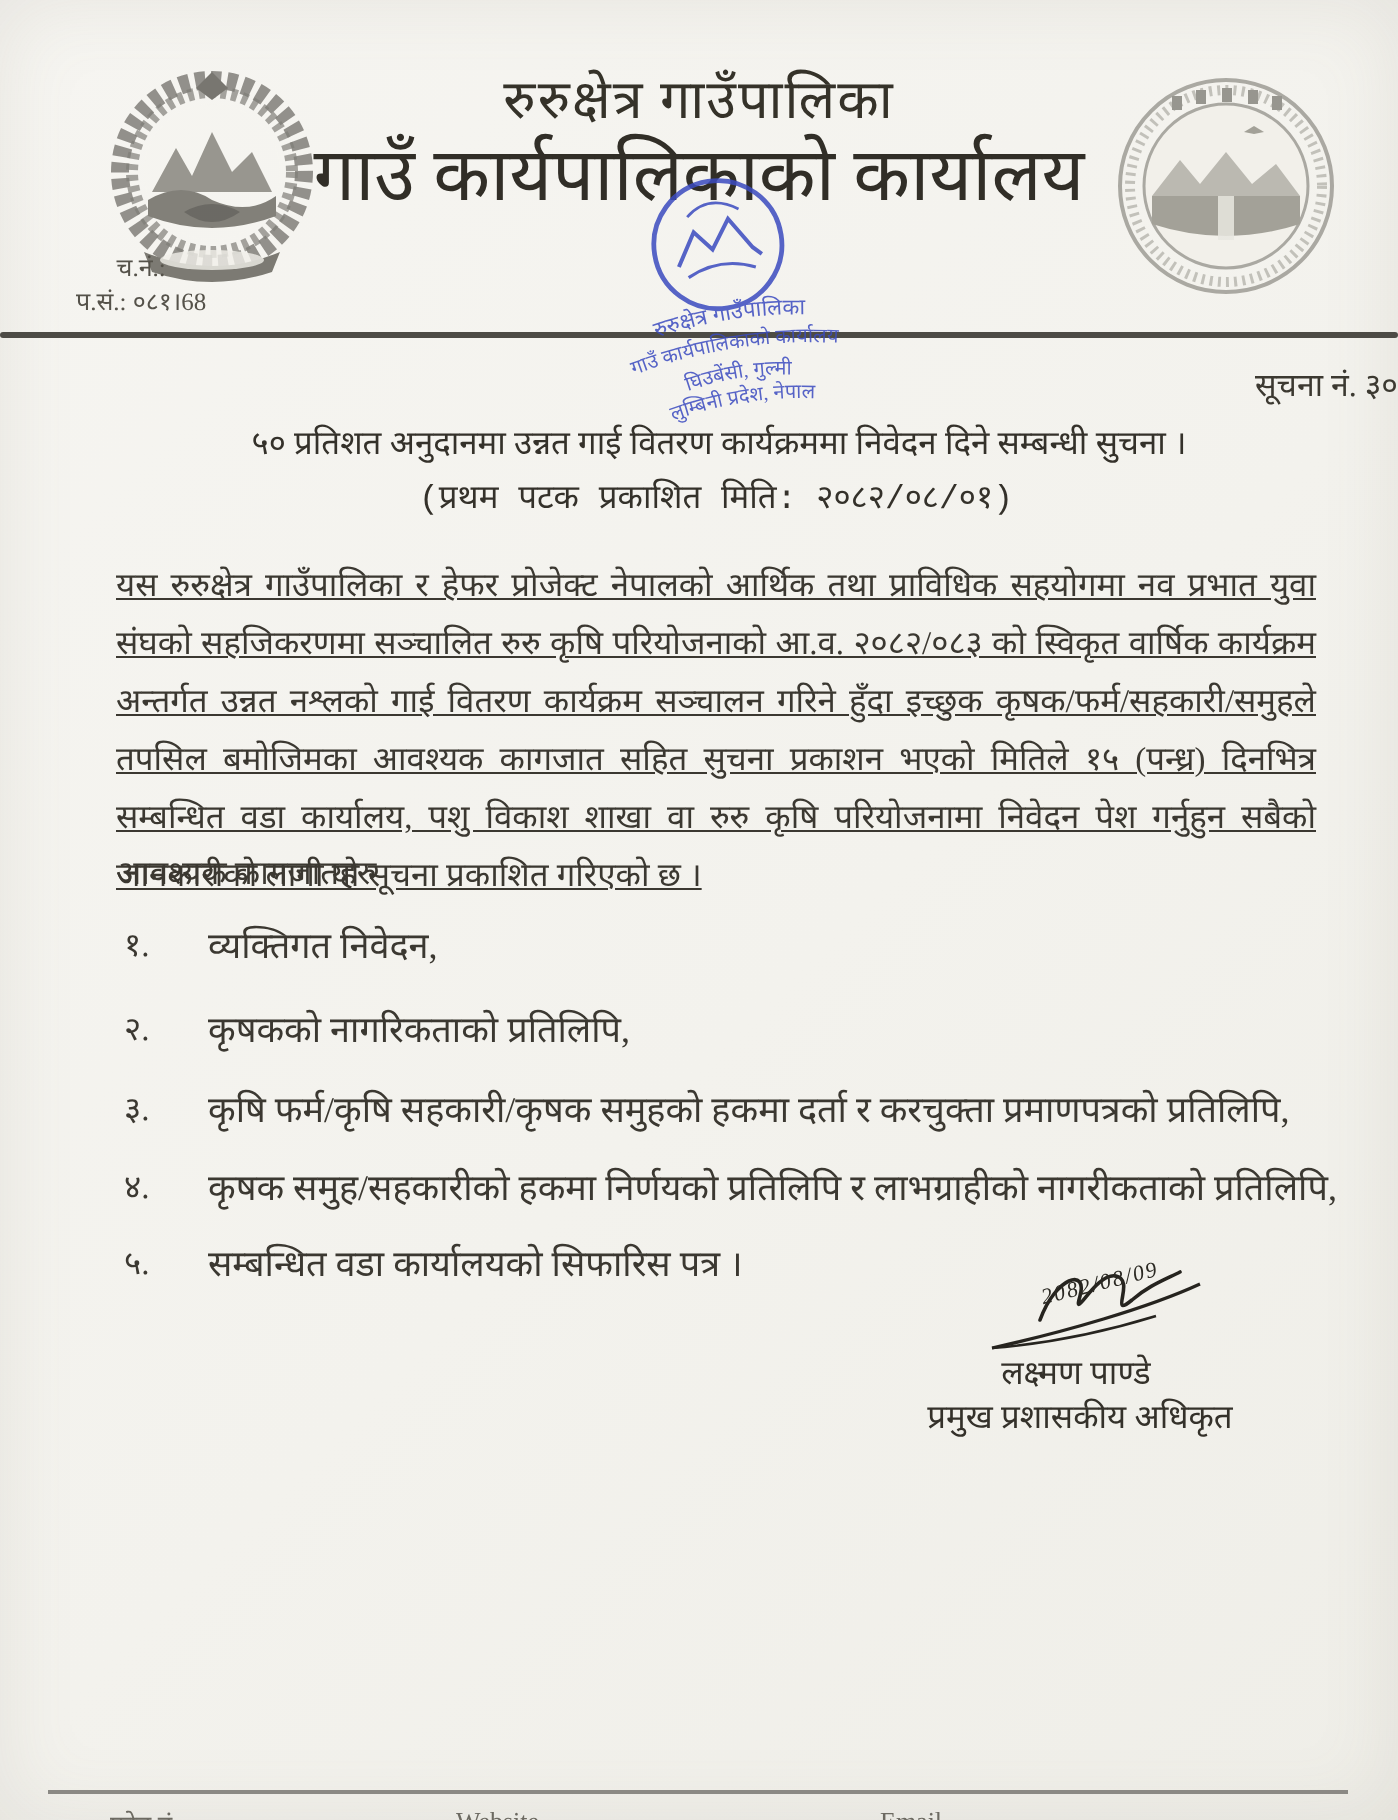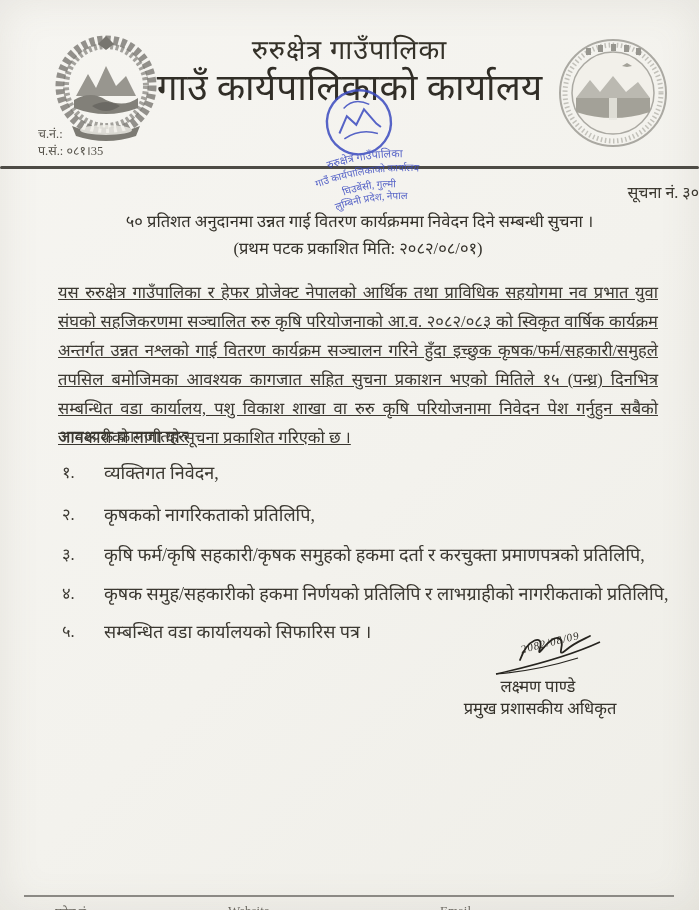--- a/index.html
+++ b/index.html
@@ -9,29 +9,29 @@
     font-family:"Liberation Serif","DejaVu Serif",serif;
     color:#3a372f;
     box-shadow:inset 0 0 40px rgba(120,115,100,.12);
   }
   .abs{position:absolute;}
   .ctr{text-align:center;}
   
   .muni-name{left:0;right:0;top:30px;font-size:27px;letter-spacing:1px;color:#353229;}
   .office-name{left:0;right:0;top:60px;font-size:37px;color:#312e27;}
   .addr{left:0;right:0;top:110px;font-size:18px;color:#3d3a32;}
-  .refs{left:38px;top:126px;font-size:12.5px;color:#55524a;line-height:17px;}
+  .refs{left:38px;top:126px;font-size:12.5px;color:#55524a;line-height:17px;text-align:center;}
   .rule-top{left:0;top:166px;width:699px;height:3px;background:#4d4b45;border-radius:2px;}
   
   .stamp{left:290px;top:86px;width:146px;height:124px;transform:rotate(-9deg);opacity:.85;}
   .stamp text{fill:#3b4bc0;font-family:"Liberation Serif",serif;}
   
   .notice-no{left:0;right:0;top:181px;font-size:16px;color:#3c3931;text-align:right;}
   .notice-title{left:0;right:0;top:209px;font-size:16.5px;color:#34312a;padding-left:20px;}
-  .notice-date{left:17px;right:0;top:236px;font-size:16.5px;color:#34312a;}
+  .notice-date{left:17px;right:0;top:236px;font-size:16.5px;color:#34312a;font-family:Liberation Mono, monospace;}
   
   .body-par{left:58px;top:278px;width:600px;font-size:16.5px;line-height:29px;text-align:justify;color:#3b3831;text-decoration:underline;}
   .docs-head{left:58px;top:424px;font-size:16.5px;color:#3b3831;}
   .doc-row{position:absolute;left:0;width:640px;}
   .doc-num{position:absolute;left:62px;font-size:16.5px;color:#3b3831;}
   .doc-text{position:absolute;left:104px;font-size:18px;color:#3b3831;white-space:nowrap;}
   
   .sig-svg{left:482px;top:626px;width:160px;height:60px;}
   .sig-date{left:520px;top:636px;font-size:11px;font-style:italic;color:#2b2923;transform:rotate(-14deg);letter-spacing:1px;}
   .sig-name{left:458px;top:674px;width:160px;font-size:16.5px;color:#34312a;}
@@ -75,21 +75,21 @@
       <rect x="30" y="12" width="5" height="7"></rect>
         <rect x="42" y="9" width="5" height="7"></rect>
       <rect x="55" y="8" width="5" height="7"></rect>
         <rect x="68" y="9" width="5" height="7"></rect>
       <rect x="80" y="12" width="5" height="7"></rect>
     </g>
   </svg>
 
   <div class="abs refs">
     <div>च.नं.:</div>
-    <div>प.सं.: ०८१।35</div>
+    <div>प.सं.: ०८१।68</div>
   </div>
 
   <div class="abs rule-top"></div>
 
   <svg class="abs stamp" viewBox="0 0 146 124">
     <circle cx="73" cy="36" r="32" fill="none" stroke="#3b4bc0" stroke-width="2.4"></circle>
     <path d="M52 44 L62 28 L70 38 L80 24 L90 40 L94 44" fill="none" stroke="#3b4bc0" stroke-width="2"></path>
     <path d="M56 50 q17 -8 34 0" fill="none" stroke="#3b4bc0" stroke-width="1.6"></path>
     <path d="M60 20 q12 -10 26 0" fill="none" stroke="#3b4bc0" stroke-width="1.4"></path>
     <defs>

